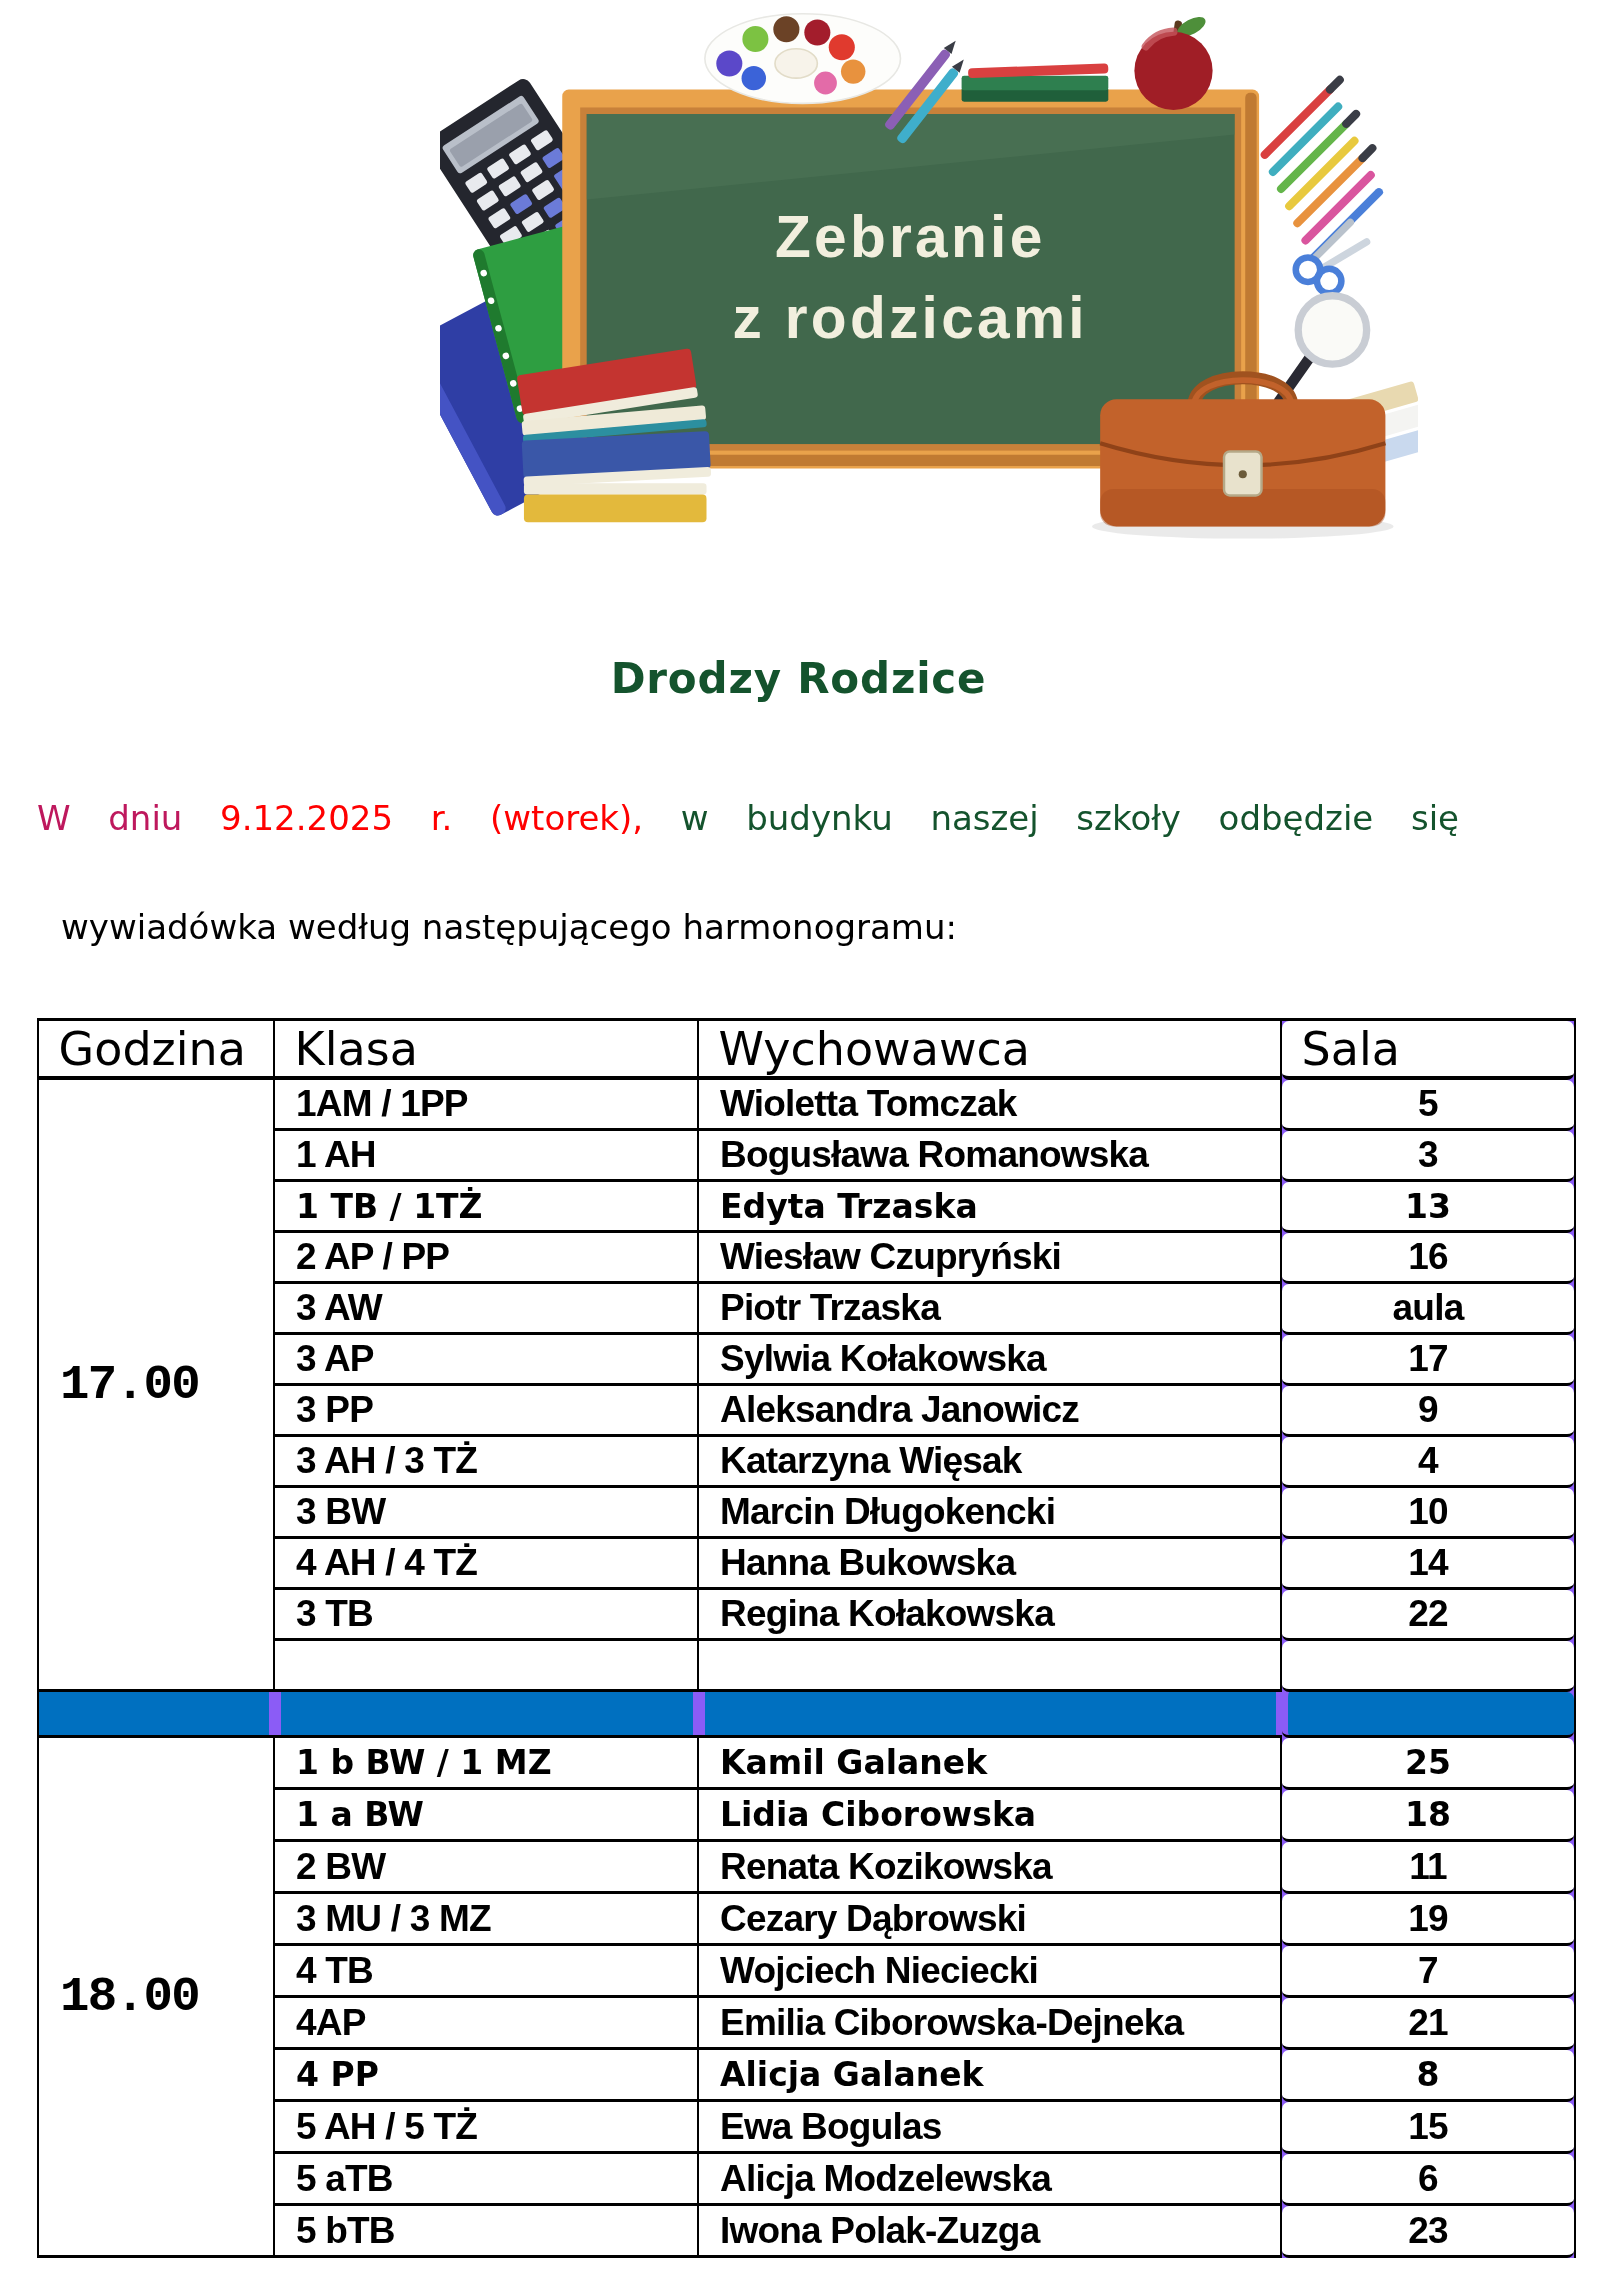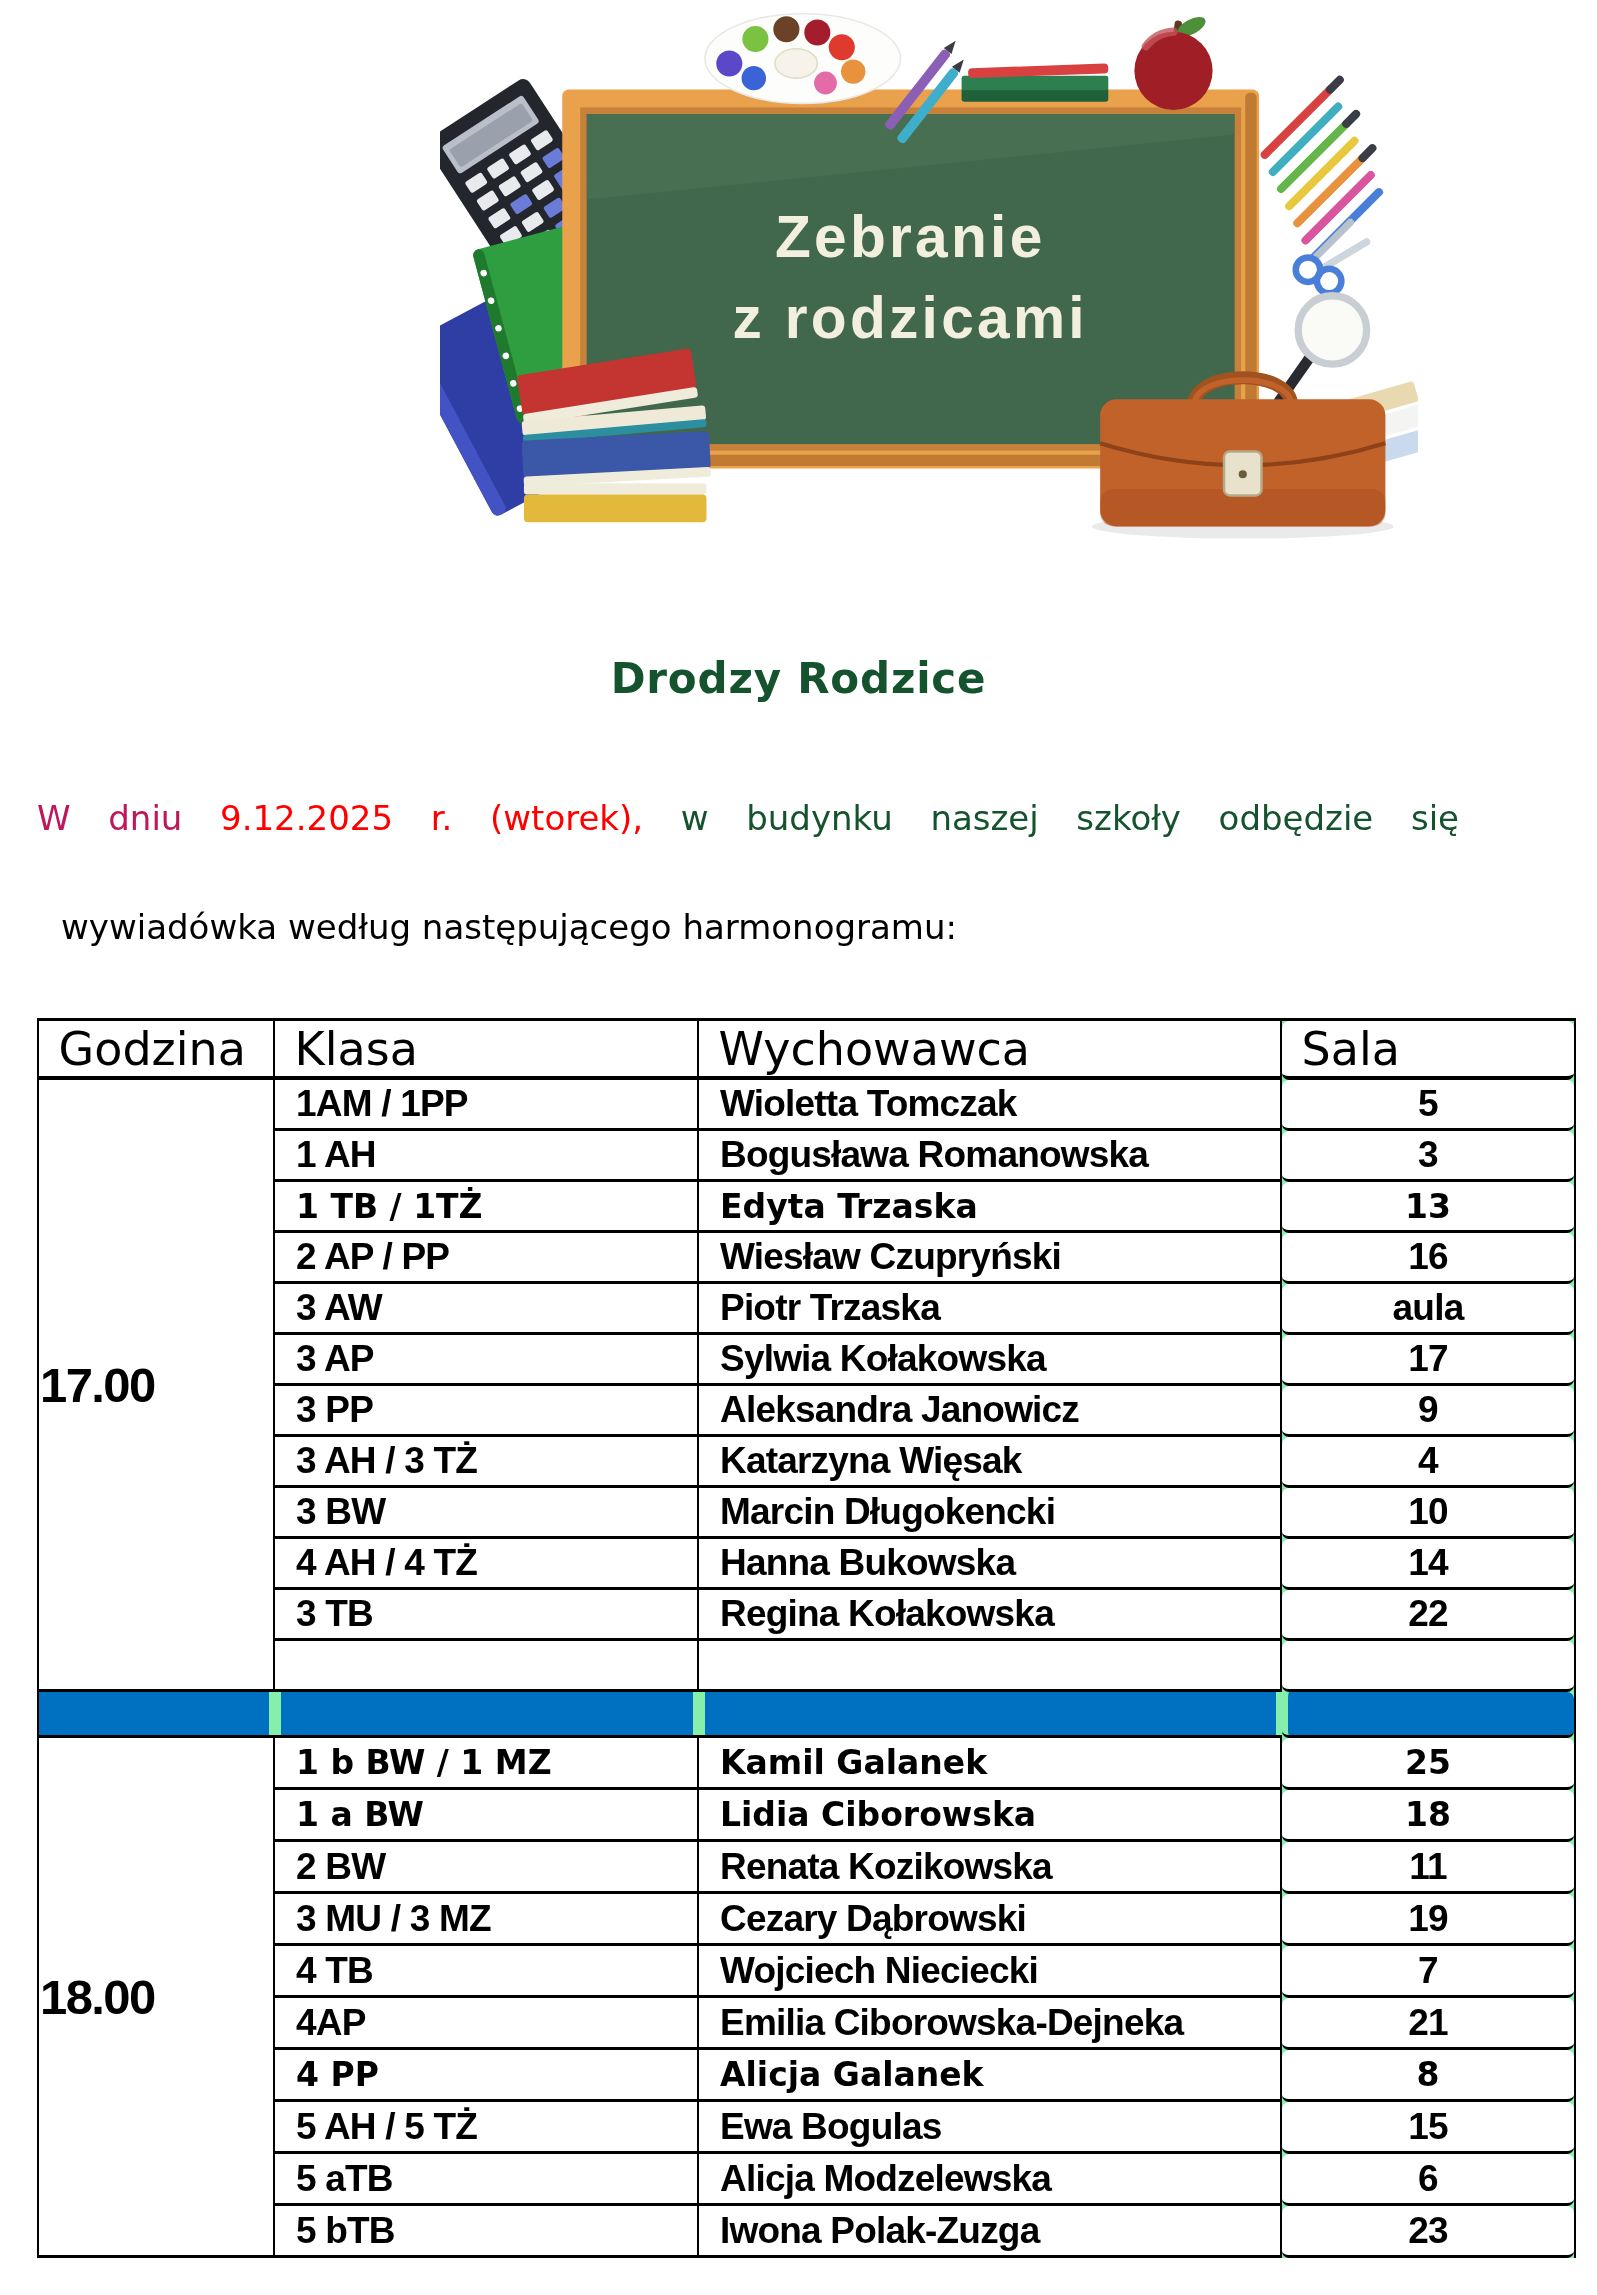--- a/index.html
+++ b/index.html
@@ -18,28 +18,28 @@
          font-weight:500;}
   #intro .l1{text-align:justify;text-align-last:justify;}
   #intro .l2{text-align:left;margin-left:24px;}
 
   
   #schedule{position:absolute;left:37px;top:1018px;width:1539px;
             border:2.4px solid #000;border-top-width:3.3px;border-bottom:none;
             display:grid;box-sizing:border-box;
             grid-template-columns:236px 424px 583px 292px;
             grid-template-rows:59px repeat(12,51px) 46px repeat(10,52px);
-            grid-auto-flow:row;background:#86efac;}
+            grid-auto-flow:row;background:#8b5cf6;}
   .cell{display:flex;align-items:center;padding-left:21px;box-sizing:border-box;
         border-right:2.4px solid #000;border-bottom:3.3px solid #000;background:#fff;overflow:hidden;}
   .c4{border-right:none;border-radius:7px;}
   .hd{font-family:"DejaVu Sans",sans-serif;font-weight:400;font-size:46px;
       border-bottom-width:4.1px;padding-left:19.6px;}
-  .time{font-family:Liberation Sans, sans-serif;font-weight:700;font-size:49px;
-        letter-spacing:-1.6px;padding-left:1px;}
+  .time{font-family:Liberation Mono, monospace;font-weight:700;font-size:49px;
+        letter-spacing:-1.6px;padding-left:21px;}
   .fb{font-family:"Liberation Sans",sans-serif;font-weight:700;font-size:37px;letter-spacing:-0.8px;}
   .fs{font-family:"DejaVu Sans",sans-serif;font-weight:700;font-size:33px;}
   .sala{justify-content:center;padding-left:0;}
   .blue{border-right:none;padding:0 5.7px;background-clip:content-box;}
   .blue.c1{padding-left:0;}
   .blue.c4{padding-right:0;}
   .ctext{white-space:pre;}
 </style>
 </head>
 <body>

